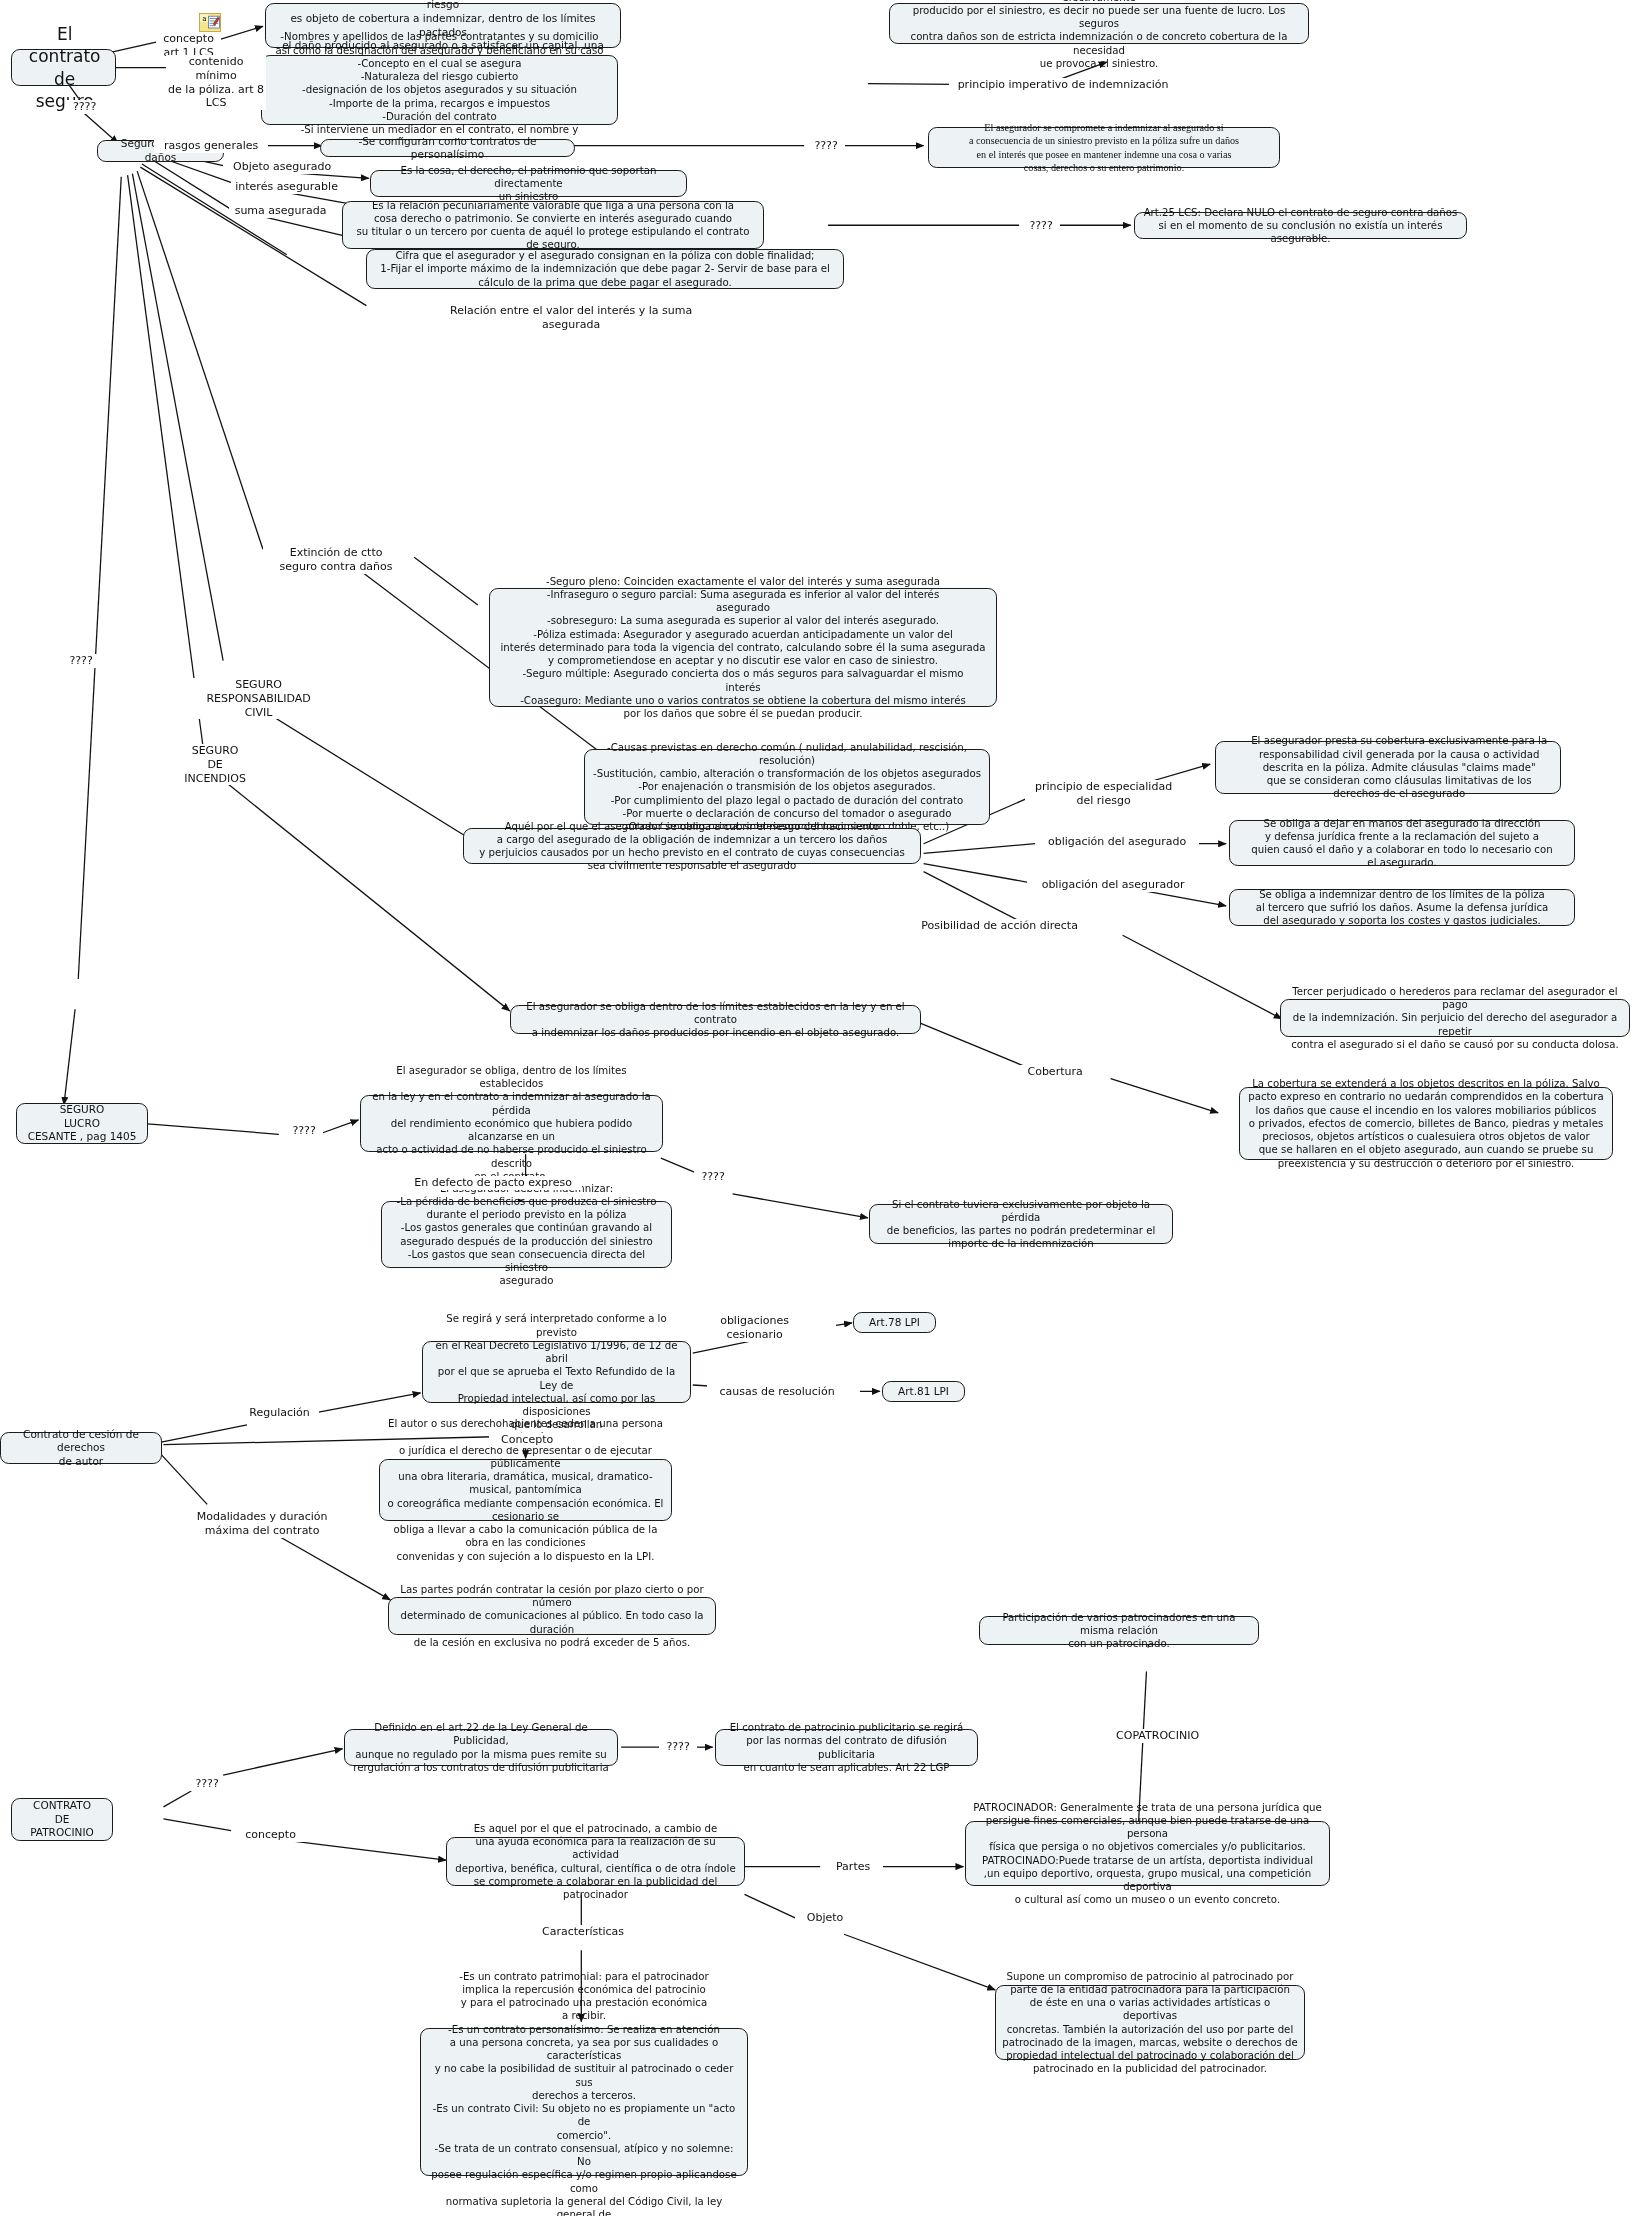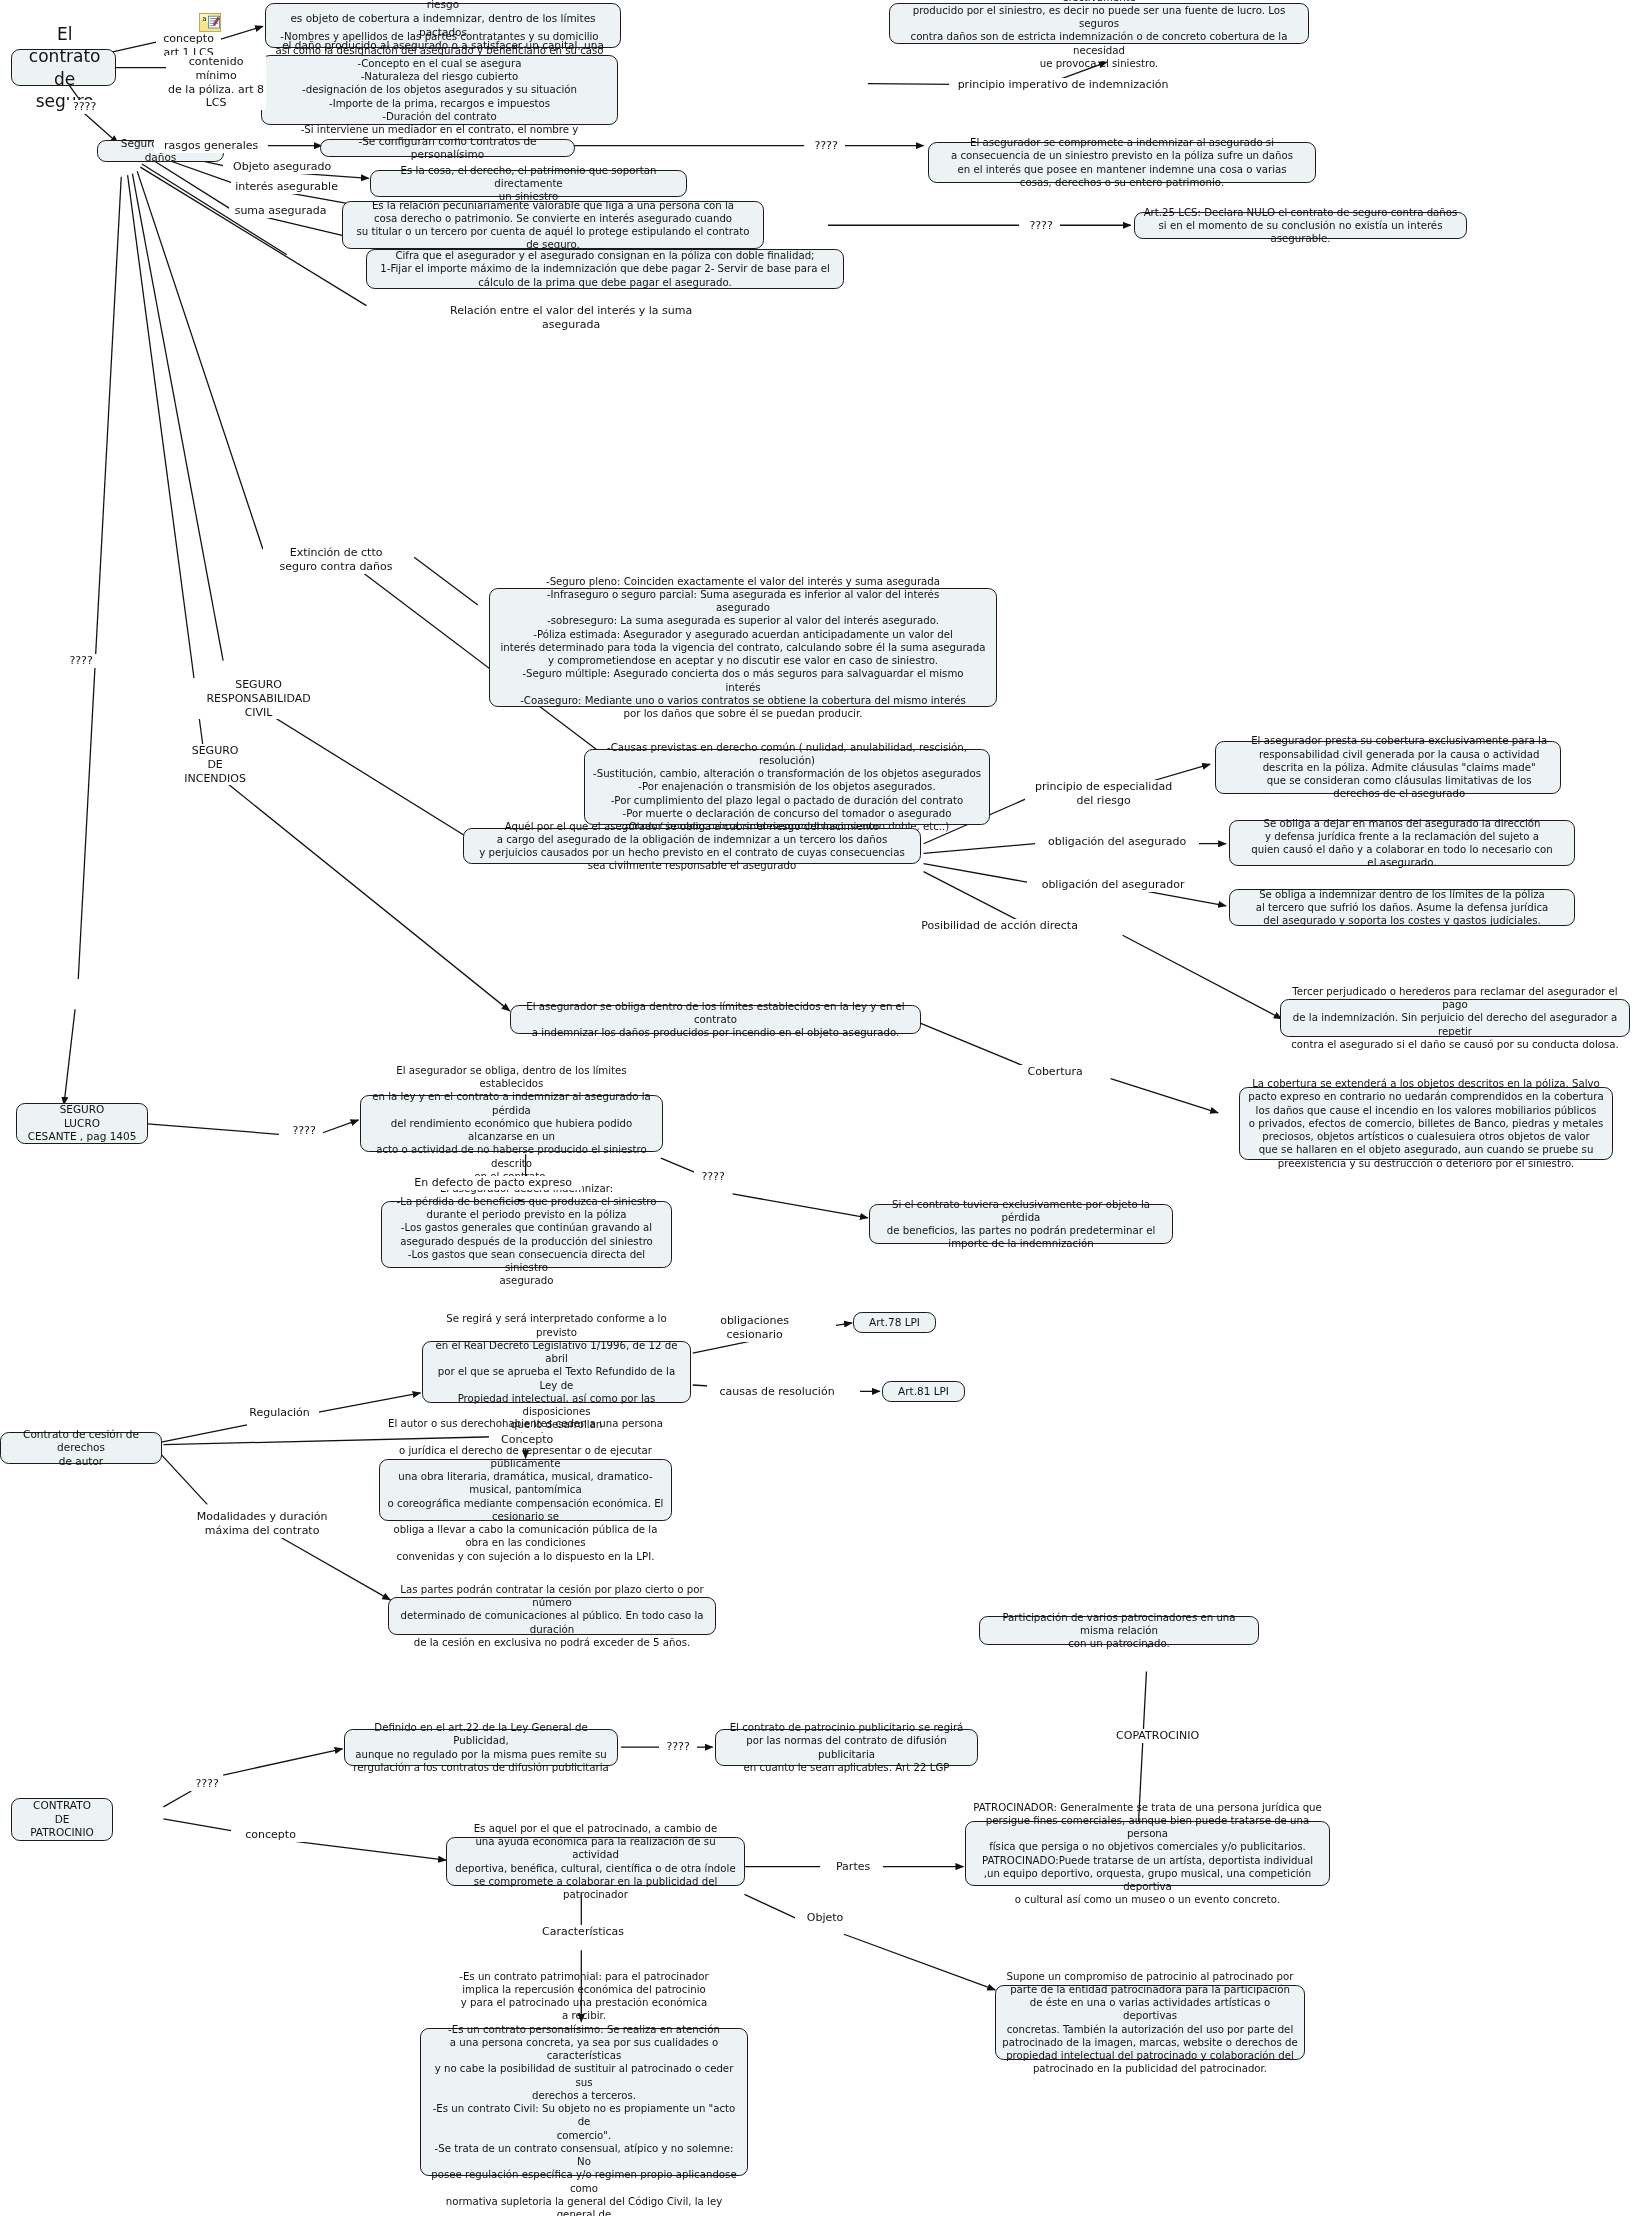--- a/index.html
+++ b/index.html
@@ -182,21 +182,21 @@
 
   <div class="node sm" style="left:889px;top:3.2px;width:420px;height:41px;">El asegurador no puede percibir una indemnización superior al daño efectivamente
 producido por el siniestro, es decir no puede ser una fuente de lucro. Los seguros
 contra daños son de estricta indemnización o de concreto cobertura de la necesidad
 ue provoca el siniestro.</div>
 
   <div class="node" style="left:97px;top:140px;width:127px;height:22px;">Seguros contra daños</div>
 
   <div class="node" style="left:320px;top:139px;width:255px;height:18.3px;">-Se configuran como contratos de personalísimo</div>
 
-  <div class="node sm" style="left:928px;top:142px;width:388px;height:41px;">El asegurador se compromete a indemnizar al asegurado si
+  <div class="node sm" style="left:928px;top:127px;width:352px;height:41px;font-family:Liberation Serif, serif;">El asegurador se compromete a indemnizar al asegurado si
 a consecuencia de un siniestro previsto en la póliza sufre un daños
 en el interés que posee en mantener indemne una cosa o varias
 cosas, derechos o su entero patrimonio.</div>
 
   <div class="node sm" style="left:370px;top:170px;width:317px;height:27px;">Es la cosa, el derecho, el patrimonio que soportan directamente
 un siniestro</div>
 
   <div class="node sm" style="left:342px;top:201px;width:422px;height:48px;">Es la relación pecuniariamente valorable que liga a una persona con la
 cosa derecho o patrimonio. Se convierte en interés asegurado cuando
 su titular o un tercero por cuenta de aquél lo protege estipulando el contrato

